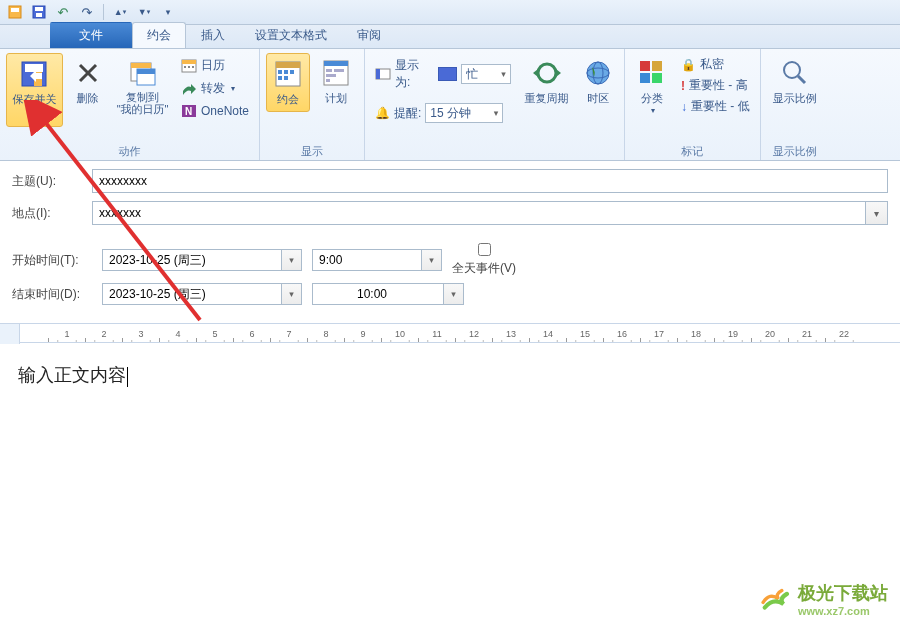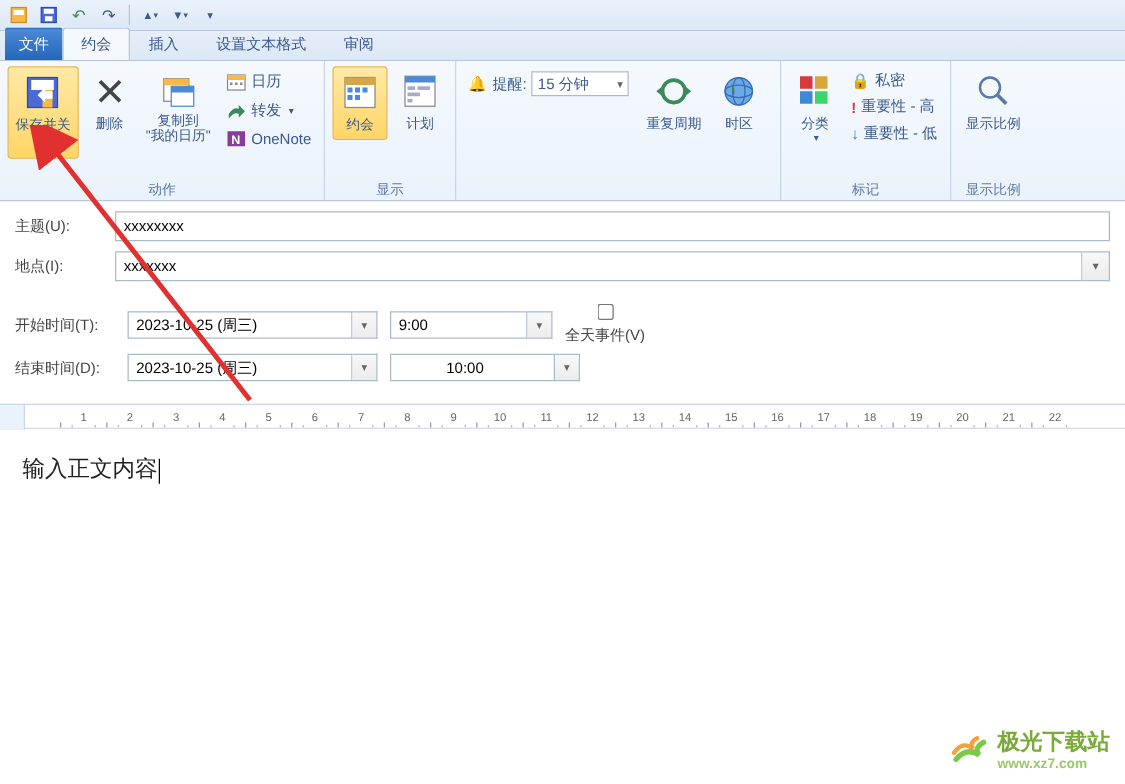--- a/index.html
+++ b/index.html
@@ -8,21 +8,21 @@
   
   .titlebar { height: 25px; background: linear-gradient(#eaf2fb, #dce8f6); display: flex; align-items: center; padding: 0 4px; border-bottom: 1px solid #b6c6d8; }
   .qat { display: flex; gap: 2px; align-items: center; }
   .qat-btn { width: 22px; height: 20px; display: flex; align-items: center; justify-content: center; font-size: 13px; color: #3a5a8a; cursor: pointer; }
   .qat-sep { width: 1px; height: 16px; background: #b6c6d8; margin: 0 3px; }
   .title-text { flex: 1; text-align: center; font-size: 12px; color: #4a6a9a; }
   
   
   .tabs { height: 24px; background: linear-gradient(#e6eef8, #dce8f6); display: flex; align-items: flex-end; padding-left: 4px; border-bottom: 1px solid #b6c6d8; }
   .tab { padding: 4px 14px; font-size: 12px; color: #3a5a8a; cursor: pointer; border: 1px solid transparent; border-bottom: none; }
-  .tab.file { background: linear-gradient(#4a8ad6, #2666b8); color: white; border-radius: 2px 2px 0 0; padding: 4px 10px; }
+  .tab.file { background: linear-gradient(#4a8ad6, #2666b8); color: white; border-radius: 2px 2px 0 0; padding: 4px 28px; margin-left: 46px; }
   .tab.active { background: #f5f9fe; border-color: #b6c6d8; border-top-left-radius: 3px; border-top-right-radius: 3px; }
   
   
   .ribbon { height: 112px; background: linear-gradient(#f5f9fe, #eaf2fb); display: flex; border-bottom: 1px solid #b6c6d8; }
   .group { display: flex; flex-direction: column; padding: 4px 6px 2px; border-right: 1px solid #c8d6e8; position: relative; }
   .group-content { flex: 1; display: flex; align-items: flex-start; gap: 4px; }
   .group-label { font-size: 11px; color: #5a7aa6; text-align: center; padding-top: 2px; height: 16px; }
   .big-btn { display: flex; flex-direction: column; align-items: center; justify-content: flex-start; width: 58px; padding: 4px 2px; font-size: 11px; color: #3a5a8a; cursor: pointer; border-radius: 3px; text-align: center; }
   .big-btn.highlight { background: linear-gradient(#ffe9a6, #ffd666); border: 1px solid #e6b54a; }
   .big-btn .ic { width: 32px; height: 32px; display: flex; align-items: center; justify-content: center; margin-bottom: 2px; }
@@ -210,20 +210,33 @@
         <span>计划</span>
       </div>
     </div>
     <div class="group-label">显示</div>
   </div>
 
   <div class="group" style="width:260px">
     <div class="group-content" style="flex-direction:column; gap:6px; align-items:stretch; width:100%;">
       <div style="display:flex; align-items:flex-start; gap:6px;">
         <div style="display:flex; flex-direction:column; gap:8px; padding-top:2px;">
+          <div class="opt-row">
+            <span class="ic">
+                <svg width="16" height="16">
+                  <rect x="1" y="3" width="14" height="10" fill="#fff" stroke="#888"></rect>
+                  <rect x="1" y="3" width="4" height="10" fill="#4a6ad6"></rect>
+                </svg>
+              </span>
+            <span>显示为:</span>
+            <span class="busy-box"></span>
+            <div class="opt-select" style="width:50px">
+                <span>忙</span>
+              </div>
+          </div>
           <div class="opt-row">
             <span class="ic" style="color:#d6a64a">🔔</span>
             <span>提醒:</span>
             <div class="opt-select" style="width:78px">
                 <span>15 分钟</span>
               </div>
           </div>
         </div>
         <div class="big-btn" style="width:52px">
           <div class="ic">

